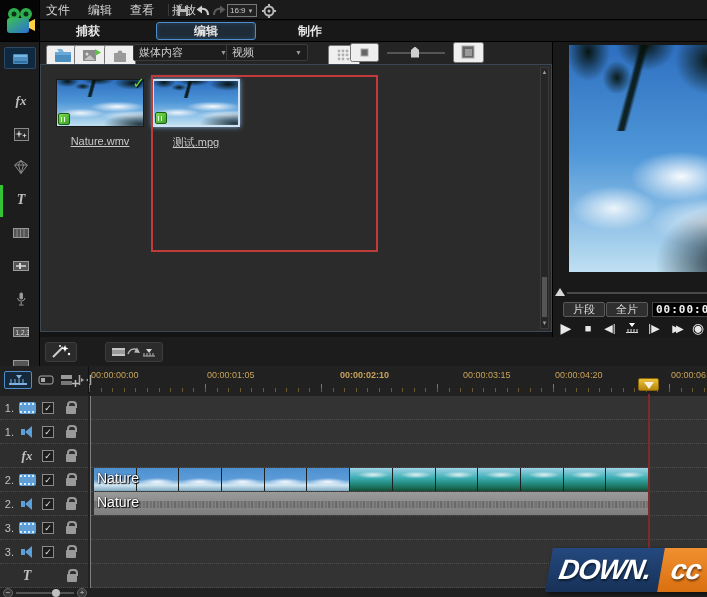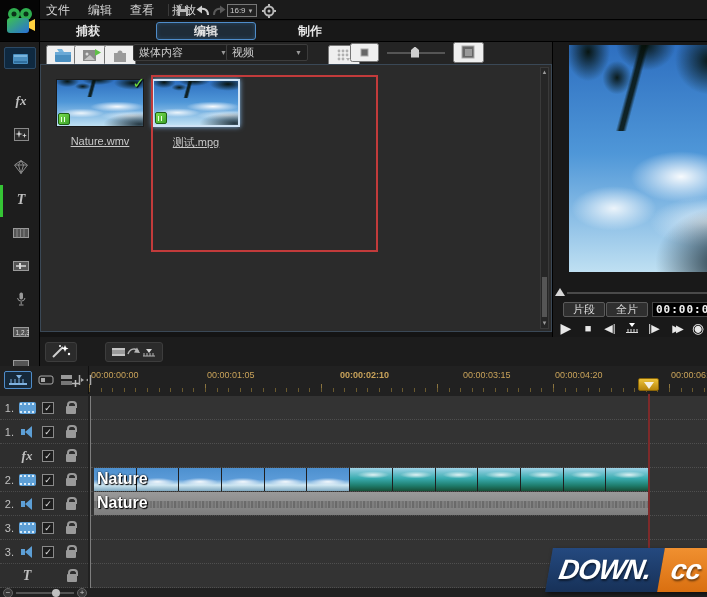--- a/index.html
+++ b/index.html
@@ -128,21 +128,21 @@
       border-top:6px solid transparent;border-bottom:6px solid transparent;}
   .track-rows{position:absolute;left:90px;top:30px;right:0;border-left:1px solid #7e7e7e;}
   .tr-row{position:relative;height:24px;background:#333;border-bottom:1px dotted #4f4f4f;}
   .clip{position:absolute;left:3px;top:0;width:555px;height:23px;overflow:hidden;}
   .clip-video{display:flex;background:#888;}
   .fr{flex:0 0 42.7px;height:23px;border-right:1px solid #1f1f1f;}
   .f-sky{background:radial-gradient(ellipse 60% 25% at 50% 60%,rgba(255,255,255,.9),rgba(255,255,255,0) 70%),
          linear-gradient(180deg,#4d90cf 0%,#5b9bd8 50%,#cfe7f2 74%,#7fa8c0 100%);}
   .f-sea{background:radial-gradient(ellipse 55% 22% at 55% 30%,rgba(255,255,255,.8),rgba(255,255,255,0) 70%),
          linear-gradient(180deg,#9fd4e8 0%,#3aacb0 45%,#1f7f6f 75%,#174f38 100%);}
-  .clip-label{position:absolute;left:3px;top:2px;font-size:16px;font-weight:bold;color:#fff;
+  .clip-label{position:absolute;left:3px;top:2px;font-size:14px;font-weight:normal;color:#fff;
       text-shadow:1px 1px 1px #000,0 0 2px #000;z-index:2;}
   .clip-audio{background:linear-gradient(180deg,#9a9a9a,#7d7d7d);}
   .clip-audio::after{content:"";position:absolute;left:0;right:0;top:9px;height:7px;opacity:.75;
       background:repeating-linear-gradient(90deg,#6a6a6a 0 2px,#828282 2px 3px,#5f5f5f 3px 5px,#7a7a7a 5px 7px);}
   .tl-zoom{position:absolute;left:3px;top:222px;width:84px;height:9px;display:flex;align-items:center;}
   .zbtn{width:10px;height:10px;border-radius:50%;background:#3a3a3a;border:1px solid #666;color:#ccc;
         font-size:8px;line-height:8px;text-align:center;padding:0;}
   .zline{flex:1;height:2px;background:#555;margin:0 3px;position:relative;}
   .zdot{position:absolute;left:36px;top:-3px;width:8px;height:8px;border-radius:50%;background:#c0c0c0;}
   

